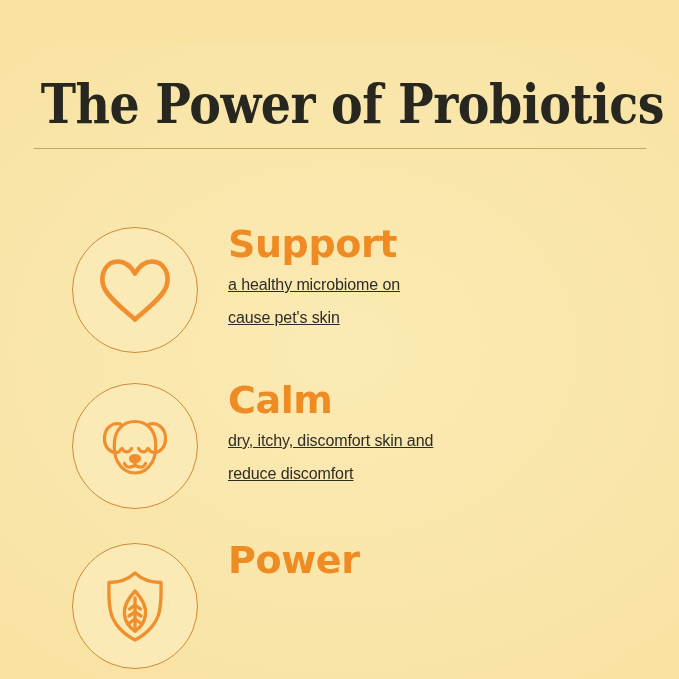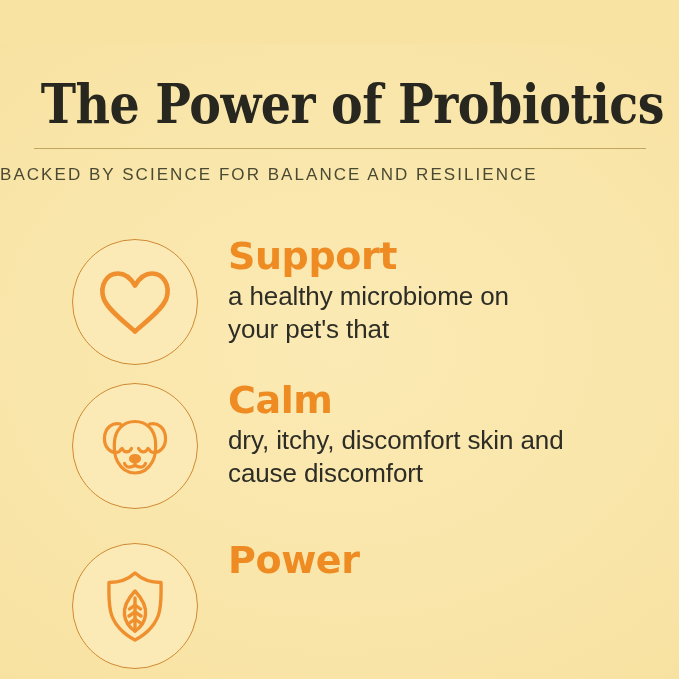--- a/index.html
+++ b/index.html
@@ -119,60 +119,60 @@
     font-size: 38px;
     line-height: 48px;
     letter-spacing: -0.4px;
     color: #ee8b23;
   }
 
   .feature-body {
     margin: 0;
     font-family: "Liberation Sans", sans-serif;
     font-weight: 400;
-    font-size: 26px;
+    font-size: 16px;
     line-height: 33px;
     letter-spacing: -0.1px;
     color: #2d2d26;
+    text-decoration: underline;
   }
 
   .feature-body .line { display: block; }
 
   
-  #feature-0 { top: 16px; }
+  #feature-0 { top: 4px; }
   #feature-1 { margin-top: 0; padding-left: 32px; }
 </style>
 </head>
 <body>
 
 <div id="poster">
 
   <div class="header">
     <h1 class="title">The Power of Probiotics</h1>
   </div>
 
   <div class="divider"></div>
 
-  <p class="subtitle">BACKED BY SCIENCE FOR BALANCE AND RESILIENCE</p>
 
   <div class="features">
 
     <div class="feature" id="feature-0">
       <div class="icon-badge">
         <span>
           <svg width="76" height="70" viewBox="0 0 76 70" fill="none" xmlns="http://www.w3.org/2000/svg">
             <path d="M38 64.5 C 30 57 10 42.5 6.5 31 C 2.5 18 10 6.5 21 6.5 C 29.5 6.5 34.5 12.5 38 18.5 C 41.5 12.5 46.5 6.5 55 6.5 C 66 6.5 73.5 18 69.5 31 C 66 42.5 46 57 38 64.5 Z" stroke="#ef8f2e" stroke-width="4.6" stroke-linejoin="round" stroke-linecap="round"></path>
           </svg>
         </span>
       </div>
       <div class="feature-text">
         <div class="feature-heading">Support</div>
         <div class="feature-body">
           <span class="line">a healthy microbiome on</span>
-          <span class="line">your pet's that</span>
+          <span class="line">cause pet's skin</span>
         </div>
       </div>
     </div>
 
     <div class="feature" id="feature-1">
       <div class="icon-badge">
         <span>
           <svg width="78" height="72" viewBox="0 0 78 72" fill="none" xmlns="http://www.w3.org/2000/svg">
             <g stroke="#ef8f2e" stroke-width="3.2" stroke-linecap="round" stroke-linejoin="round">
 
@@ -192,21 +192,21 @@
 
               <path d="M28.5 53.5 C 30.5 58.5 35 57.5 39 55.5 C 43 57.5 47.5 58.5 49.5 53.5"></path>
             </g>
           </svg>
         </span>
       </div>
       <div class="feature-text">
         <div class="feature-heading">Calm</div>
         <div class="feature-body">
           <span class="line">dry, itchy, discomfort skin and</span>
-          <span class="line">cause discomfort</span>
+          <span class="line">reduce discomfort</span>
         </div>
       </div>
     </div>
 
     <div class="feature" id="feature-2">
       <div class="icon-badge">
         <span>
           <svg width="70" height="78" viewBox="0 0 70 78" fill="none" xmlns="http://www.w3.org/2000/svg">
             <g stroke="#ef8f2e" stroke-width="3.4" stroke-linecap="round" stroke-linejoin="round">
 

